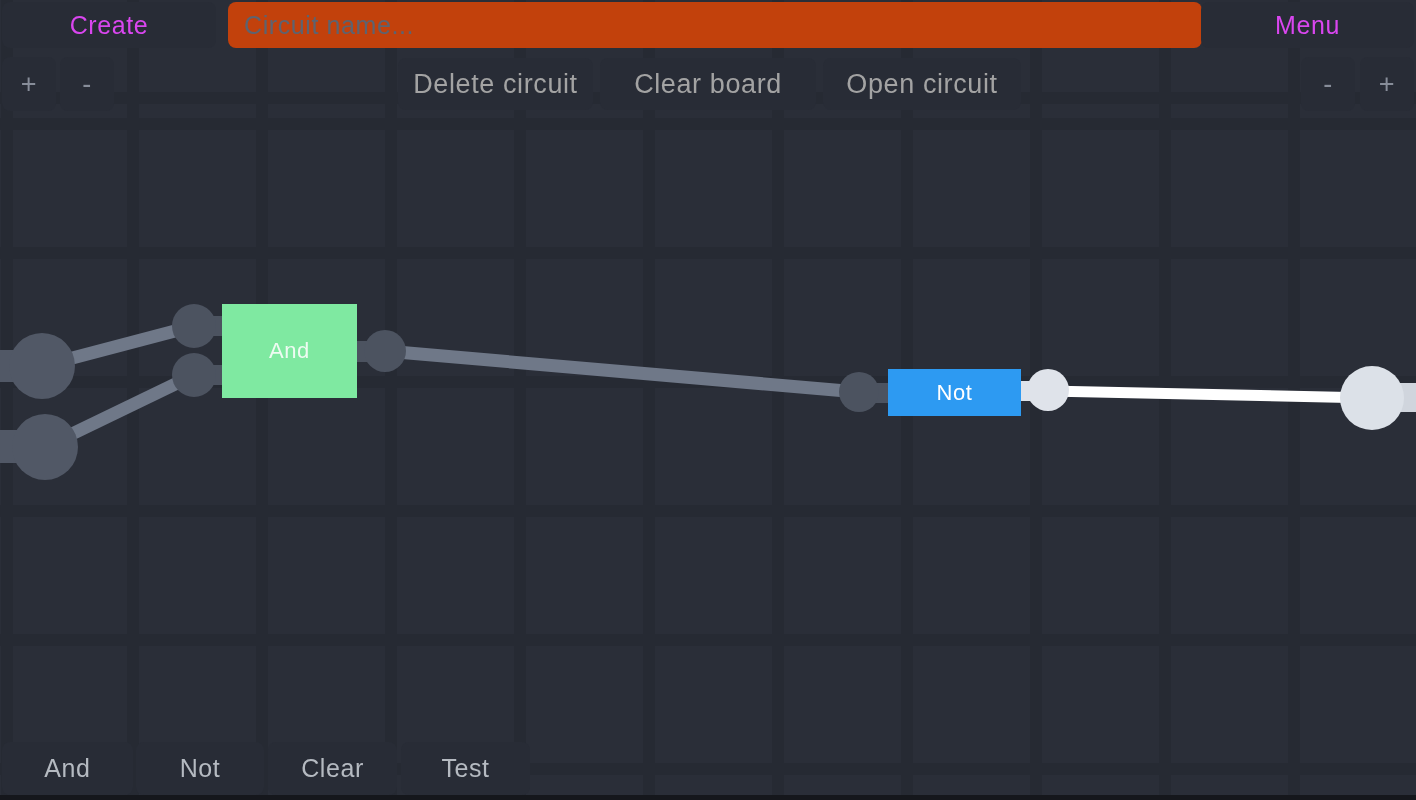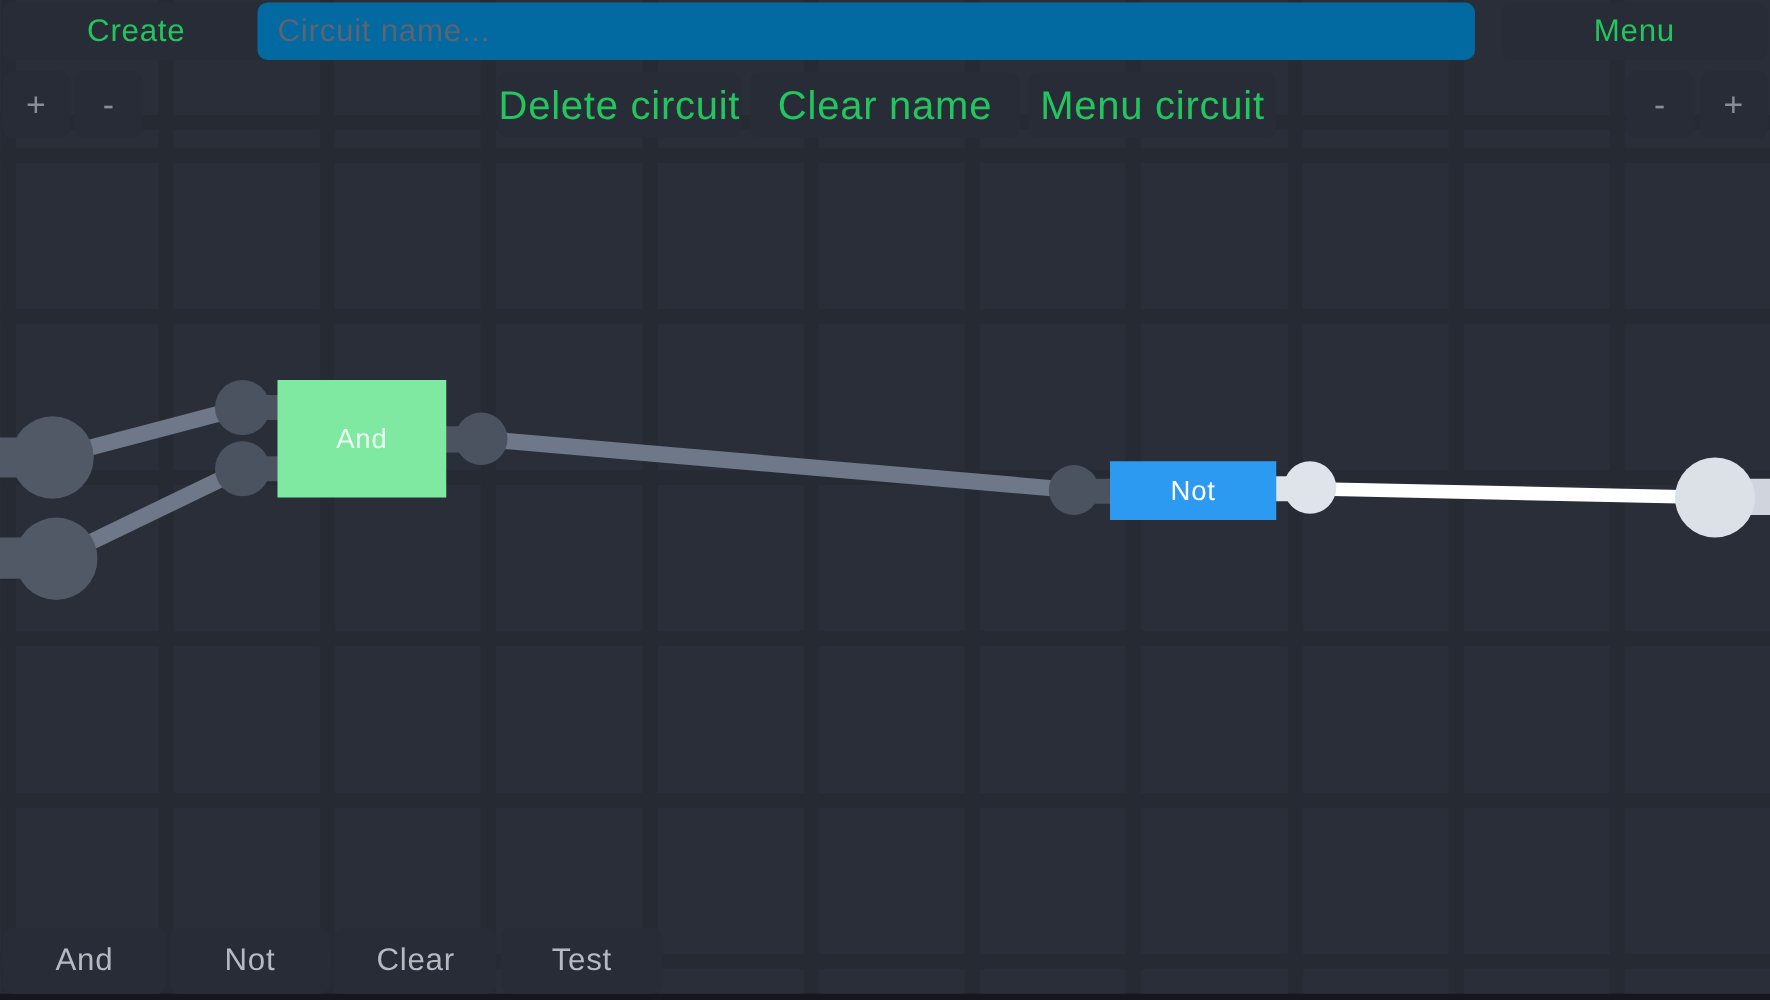--- a/index.html
+++ b/index.html
@@ -11,27 +11,27 @@
       repeating-linear-gradient(90deg,#262a33 0 12px,rgba(0,0,0,0) 12px 129px),
       repeating-linear-gradient(0deg,#262a33 0 12px,rgba(0,0,0,0) 12px 129px);
     background-position:127px 104px,127px 104px;
   }
   .btn{
     position:absolute;background:#282c36;border-radius:8px;border:none;
     display:flex;align-items:center;justify-content:center;
     font-family:"Liberation Sans",sans-serif;letter-spacing:.6px;
     cursor:pointer;z-index:10;box-sizing:border-box;padding:0;
   }
-  .btn.bright{color:#22c55e;font-size:25px;}
-  .btn.secondary{color:#22c55e;font-size:32px;}
+  .btn.bright{color:#d946ef;font-size:25px;}
+  .btn.secondary{color:#a3a3a3;font-size:27px;}
   .btn.zoom{color:#878d99;font-size:27px;font-weight:400;}
   .btn.palette{color:#b5bac1;font-size:25px;}
   #circuit-name{
-    position:absolute;left:206px;top:2px;width:974px;height:46px;z-index:10;
-    background:#0369a1;border:none;border-radius:8px;box-sizing:border-box;
+    position:absolute;left:228px;top:2px;width:974px;height:46px;z-index:10;
+    background:#c2410c;border:none;border-radius:8px;box-sizing:border-box;
     color:#c6cad0;font-size:25px;letter-spacing:.6px;padding:0 16px;
     font-family:"Liberation Sans",sans-serif;
   }
   #circuit-name::placeholder{color:#5d6370;opacity:1;}
   #canvas{position:absolute;inset:0;z-index:1;}
   #wires{position:absolute;left:0;top:0;}
   .gate{
     position:absolute;display:flex;align-items:center;justify-content:center;
     font-size:22px;letter-spacing:.6px;z-index:5;
   }
@@ -87,22 +87,22 @@
 <button class="btn bright" id="create-btn">Create</button>
 
 <input id="circuit-name" type="text" placeholder="Circuit name..." style="">
 
 <button class="btn bright" id="menu-btn">Menu</button>
 
 <button class="btn zoom" id="zoom-in-left">+</button>
 <button class="btn zoom" id="zoom-out-left">-</button>
 
 <button class="btn secondary" id="delete-btn">Delete circuit</button>
-<button class="btn secondary" id="clear-btn">Clear name</button>
-<button class="btn secondary" id="open-btn">Menu circuit</button>
+<button class="btn secondary" id="clear-btn">Clear board</button>
+<button class="btn secondary" id="open-btn">Open circuit</button>
 
 <button class="btn zoom" id="zoom-out-right">-</button>
 <button class="btn zoom" id="zoom-in-right">+</button>
 
 <button class="btn palette" id="pal-and">And</button>
 <button class="btn palette" id="pal-not">Not</button>
 <button class="btn palette" id="pal-nand">Clear</button>
 <button class="btn palette" id="pal-test">Test</button>
 
 <div id="bottom-strip"></div>

